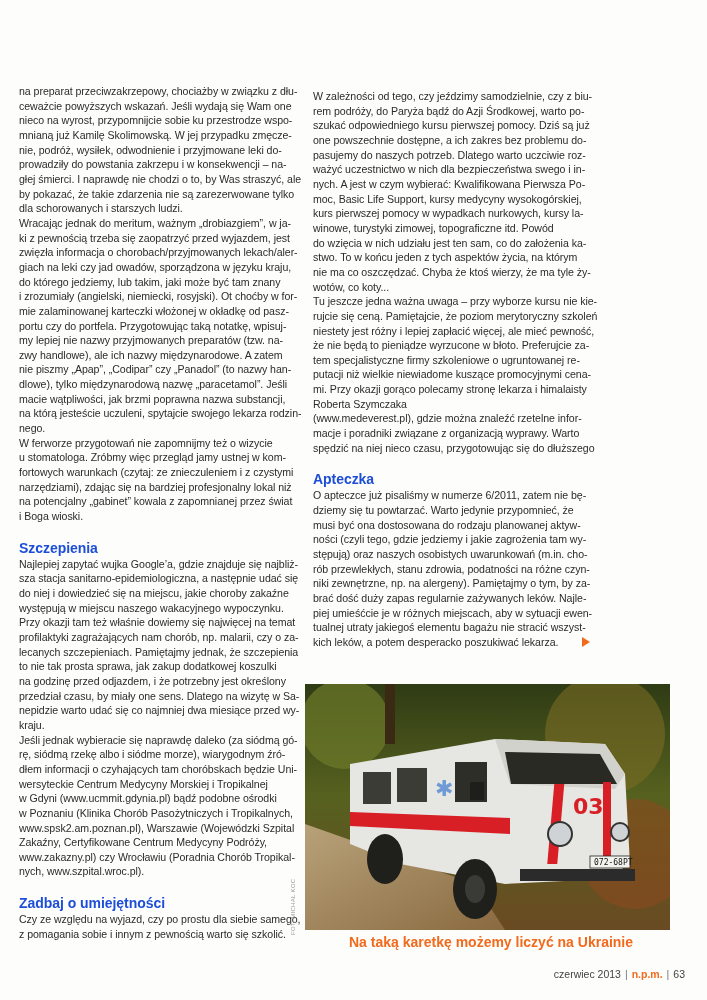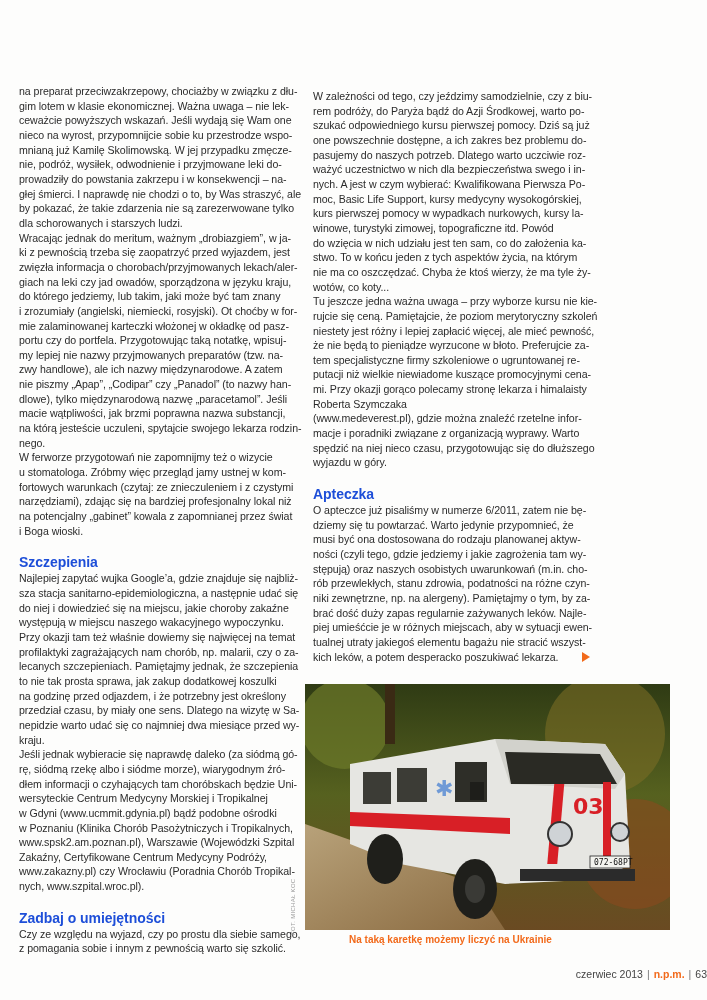--- a/index.html
+++ b/index.html
@@ -19,32 +19,31 @@
   .arrow { display:inline-block; width:0; height:0; border-top:5px solid transparent; border-bottom:5px solid transparent; border-left:8px solid #f26a1b; margin-left:24px; vertical-align:-1px; }
   .photo {
     position:absolute; left:305px; top:684px; width:365px; height:246px; overflow:hidden;
     background:linear-gradient(180deg,#3d4a20 0%,#5b6a2a 30%,#7a6a35 60%,#a8946a 100%);
   }
   .photo svg { width:100%; height:100%; display:block; }
   .credit {
     position:absolute; left:290px; top:935px; transform:rotate(-90deg); transform-origin:left top;
     font-size:6px; color:#9a9a9a; letter-spacing:0.3px; white-space:nowrap;
   }
-  .caption { position:absolute; left:305px; top:934px; font-size:10px; font-weight:bold; color:#f26a1b;padding-left:44px; }
-  .footer { position:absolute; right:0; top:968px; font-size:10.5px; color:#444; white-space:nowrap; }
+  .caption { position:absolute; left:305px; top:934px; font-size:14px; font-weight:bold; color:#f26a1b;padding-left:44px; }
+  .footer { position:absolute; right:22px; top:968px; font-size:10.5px; color:#444; white-space:nowrap; }
   .footer .brand { color:#f26a1b; font-weight:bold; }
   .footer .sep { color:#777; margin:0 4px; }
 </style>
 </head>
 <body>
 
 <div class="col col-left">
   <p>
       <span class="l">na preparat przeciwzakrzepowy, chociażby w związku z dłu-</span>
-      <span class="l">gim lotem w klasie ekonomicznej. Ważna uwaga – nie lek-</span>
       <span class="l">ceważcie powyższych wskazań. Jeśli wydają się Wam one</span>
       <span class="l">nieco na wyrost, przypomnijcie sobie ku przestrodze wspo-</span>
       <span class="l">mnianą już Kamilę Skolimowską. W jej przypadku zmęcze-</span>
       <span class="l">nie, podróż, wysiłek, odwodnienie i przyjmowane leki do-</span>
       <span class="l">prowadziły do powstania zakrzepu i w konsekwencji – na-</span>
       <span class="l">głej śmierci. I naprawdę nie chodzi o to, by Was straszyć, ale</span>
       <span class="l">by pokazać, że takie zdarzenia nie są zarezerwowane tylko</span>
       <span class="l">dla schorowanych i starszych ludzi.</span>
     </p>
   <p>
@@ -130,21 +129,20 @@
       <span class="l">rujcie się ceną. Pamiętajcie, że poziom merytoryczny szkoleń</span>
       <span class="l">niestety jest różny i lepiej zapłacić więcej, ale mieć pewność,</span>
       <span class="l">że nie będą to pieniądze wyrzucone w błoto. Preferujcie za-</span>
       <span class="l">tem specjalistyczne firmy szkoleniowe o ugruntowanej re-</span>
       <span class="l">putacji niż wielkie niewiadome kuszące promocyjnymi cena-</span>
       <span class="l">mi. Przy okazji gorąco polecamy stronę lekarza i himalaisty</span>
       <span class="l">Roberta Szymczaka</span>
       <span class="l">(www.medeverest.pl), gdzie można znaleźć rzetelne infor-</span>
       <span class="l">macje i poradniki związane z organizacją wyprawy. Warto</span>
       <span class="l">spędzić na niej nieco czasu, przygotowując się do dłuższego</span>
-      <span class="l">wyjazdu w góry.</span>
     </p>
   <div class="gap"></div>
   <h2 class="heading">Apteczka</h2>
   <p><span class="l">O apteczce już pisaliśmy w numerze 6/2011, zatem nie bę-</span><span class="l">dziemy się tu powtarzać. Warto jedynie przypomnieć, że</span><span class="l">musi być ona dostosowana do rodzaju planowanej aktyw-</span><span class="l">ności (czyli tego, gdzie jedziemy i jakie zagrożenia tam wy-</span><span class="l">stępują) oraz naszych osobistych uwarunkowań (m.in. cho-</span><span class="l">rób przewlekłych, stanu zdrowia, podatności na różne czyn-</span><span class="l">niki zewnętrzne, np. na alergeny). Pamiętajmy o tym, by za-</span><span class="l">brać dość duży zapas regularnie zażywanych leków. Najle-</span><span class="l">piej umieśćcie je w różnych miejscach, aby w sytuacji ewen-</span><span class="l">tualnej utraty jakiegoś elementu bagażu nie stracić wszyst-</span><span class="l" style="display: inline;">kich leków, a potem desperacko poszukiwać lekarza.</span><span class="arrow" style="display: inline-block;"></span></p>
 </div>
 
 <div class="photo">
   <svg viewBox="0 0 365 246" preserveAspectRatio="none">
     <defs>
       <linearGradient id="forest" x1="0" y1="0" x2="0" y2="1">

